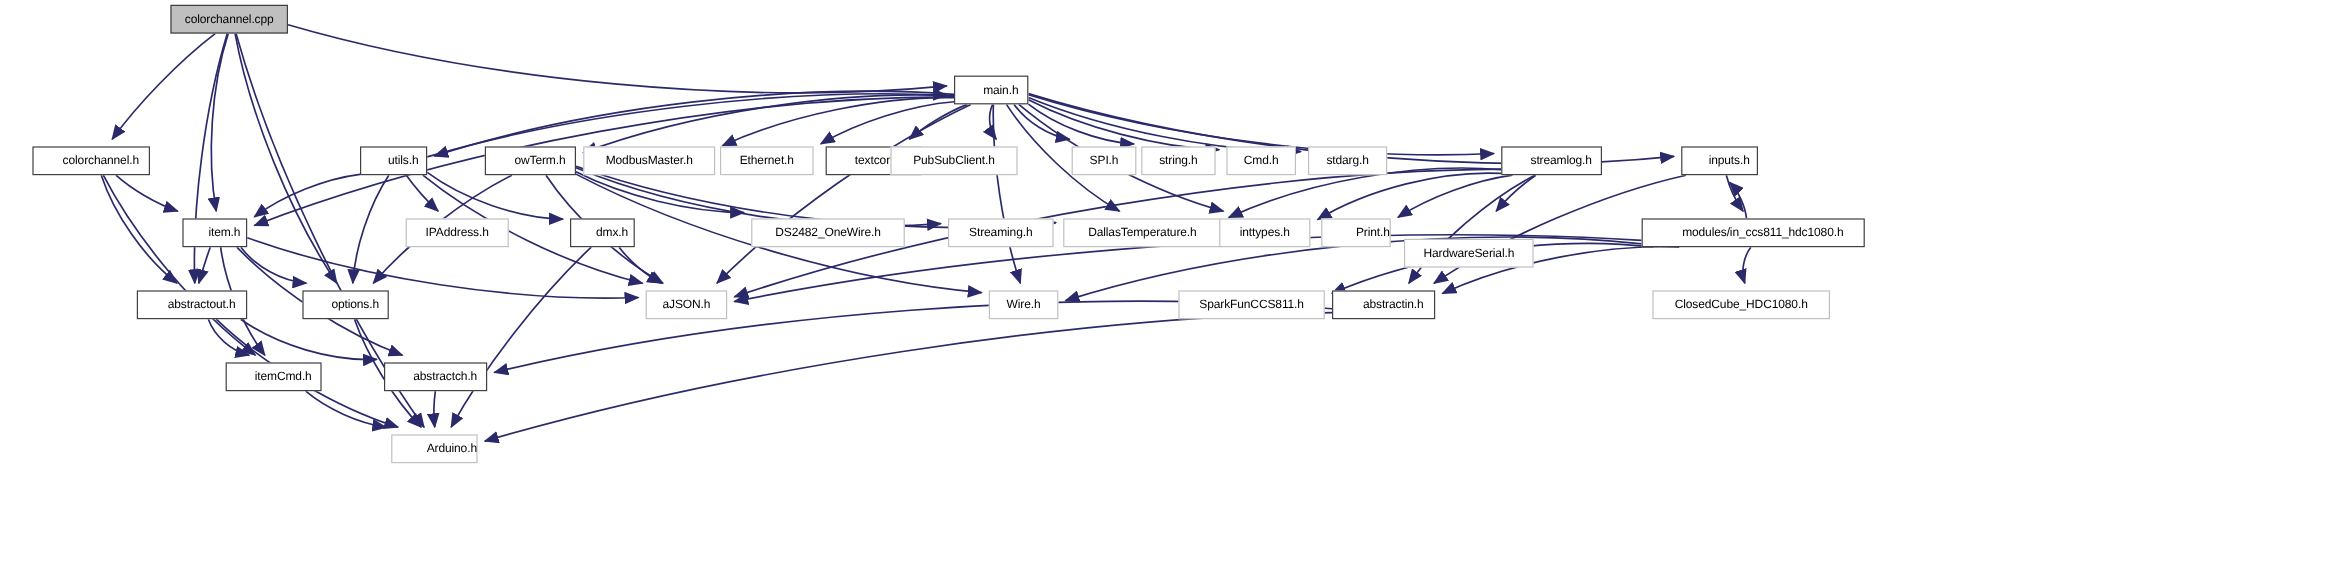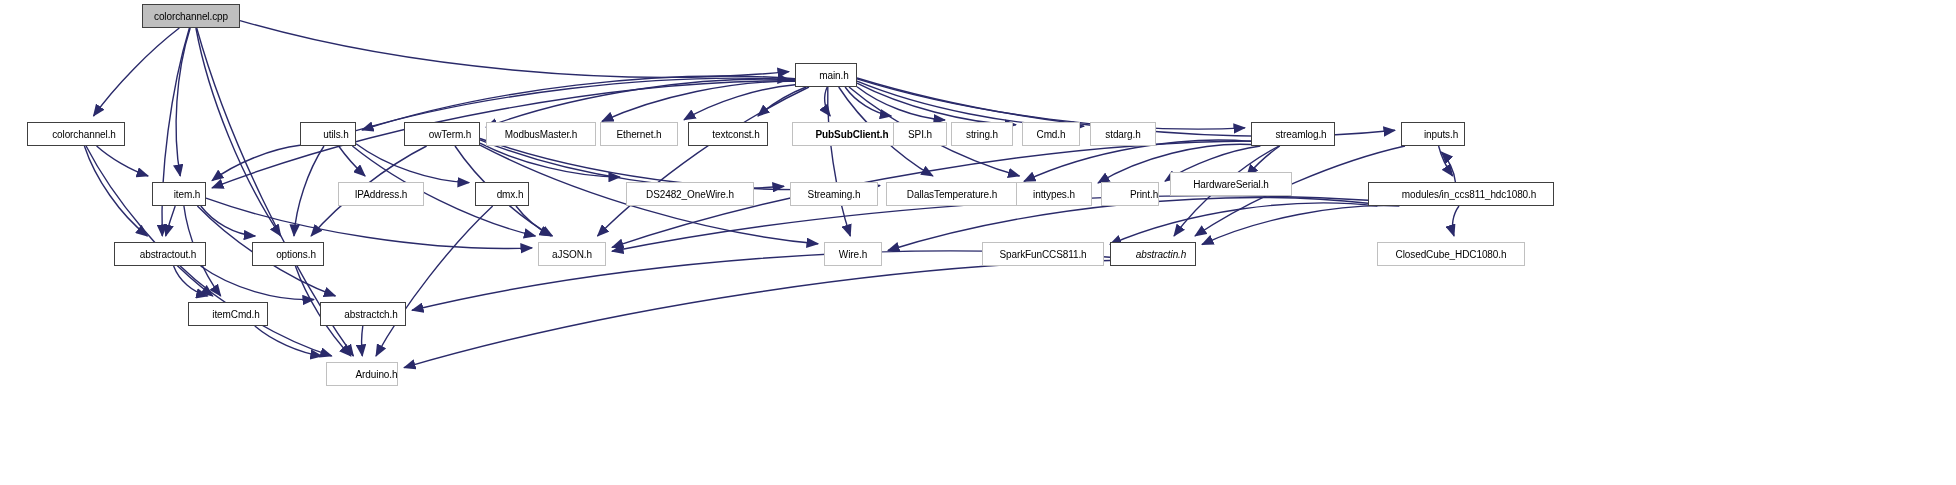--- a/index.html
+++ b/index.html
@@ -127,41 +127,41 @@
   </svg>
   <div id="node-layer">
       <div class="node root" style="left: 142px; top: 4px; width: 98px; height: 24px;">colorchannel.cpp</div>
       <div class="node bold" style="left: 795px; top: 63px; width: 62px; height: 24px;">main.h</div>
       <div class="node bold" style="left: 27px; top: 122px; width: 98px; height: 24px;">colorchannel.h</div>
       <div class="node bold" style="left: 300px; top: 122px; width: 56px; height: 24px;">utils.h</div>
       <div class="node bold" style="left: 404px; top: 122px; width: 76px; height: 24px;">owTerm.h</div>
       <div class="node thin" style="left: 486px; top: 122px; width: 110px; height: 24px;">ModbusMaster.h</div>
       <div class="node thin" style="left: 600px; top: 122px; width: 78px; height: 24px; text-align: right;">Ethernet.h</div>
       <div class="node bold" style="left: 688px; top: 122px; width: 80px; height: 24px;">textconst.h</div>
-      <div class="node thin" style="left: 792px; top: 122px; width: 120px; height: 24px; font-weight: bold;">PubSubClient.h</div>
+      <div class="node thin" style="left: 742px; top: 122px; width: 106px; height: 24px;">PubSubClient.h</div>
       <div class="node thin" style="left: 893px; top: 122px; width: 54px; height: 24px;">SPI.h</div>
       <div class="node thin" style="left: 951px; top: 122px; width: 62px; height: 24px;">string.h</div>
       <div class="node thin" style="left: 1022px; top: 122px; width: 58px; height: 24px;">Cmd.h</div>
       <div class="node thin" style="left: 1090px; top: 122px; width: 66px; height: 24px;">stdarg.h</div>
       <div class="node bold" style="left: 1251px; top: 122px; width: 84px; height: 24px; text-align: right;">streamlog.h</div>
       <div class="node bold" style="left: 1401px; top: 122px; width: 64px; height: 24px;">inputs.h</div>
       <div class="node bold" style="left: 152px; top: 182px; width: 54px; height: 24px;">item.h</div>
       <div class="node thin" style="left: 338px; top: 182px; width: 86px; height: 24px;">IPAddress.h</div>
       <div class="node bold" style="left: 475px; top: 182px; width: 54px; height: 24px;">dmx.h</div>
       <div class="node thin" style="left: 626px; top: 182px; width: 128px; height: 24px;">DS2482_OneWire.h</div>
       <div class="node thin" style="left: 790px; top: 182px; width: 88px; height: 24px;">Streaming.h</div>
       <div class="node thin" style="left: 886px; top: 182px; width: 132px; height: 24px;">DallasTemperature.h</div>
       <div class="node thin" style="left: 1016px; top: 182px; width: 76px; height: 24px;">inttypes.h</div>
       <div class="node thin" style="left: 1101px; top: 182px; width: 58px; height: 24px; padding-left: 28px;">Print.h</div>
-      <div class="node thin" style="left: 1170px; top: 172px; width: 122px; height: 24px;">HardwareSerial.h</div>
+      <div class="node thin" style="left: 1170px; top: 199px; width: 108px; height: 24px;">HardwareSerial.h</div>
       <div class="node bold" style="left: 1368px; top: 182px; width: 186px; height: 24px;">modules/in_ccs811_hdc1080.h</div>
       <div class="node bold" style="left: 114px; top: 242px; width: 92px; height: 24px;">abstractout.h</div>
       <div class="node bold" style="left: 252px; top: 242px; width: 72px; height: 24px;">options.h</div>
       <div class="node thin" style="left: 538px; top: 242px; width: 68px; height: 24px;">aJSON.h</div>
       <div class="node thin" style="left: 824px; top: 242px; width: 58px; height: 24px;">Wire.h</div>
       <div class="node thin" style="left: 982px; top: 242px; width: 122px; height: 24px;">SparkFunCCS811.h</div>
-      <div class="node bold" style="left: 1110px; top: 242px; width: 86px; height: 24px; font-style: italic;">abstractin.h</div>
+      <div class="node bold" style="left: 1110px; top: 242px; width: 86px; height: 24px;">abstractin.h</div>
       <div class="node thin" style="left: 1377px; top: 242px; width: 148px; height: 24px;">ClosedCube_HDC1080.h</div>
       <div class="node bold" style="left: 188px; top: 302px; width: 80px; height: 24px;">itemCmd.h</div>
       <div class="node bold" style="left: 320px; top: 302px; width: 86px; height: 24px;">abstractch.h</div>
       <div class="node thin" style="left: 326px; top: 362px; width: 72px; height: 24px; padding-left: 29px;">Arduino.h</div>
     </div>
 </div>
 
 </body></html>

